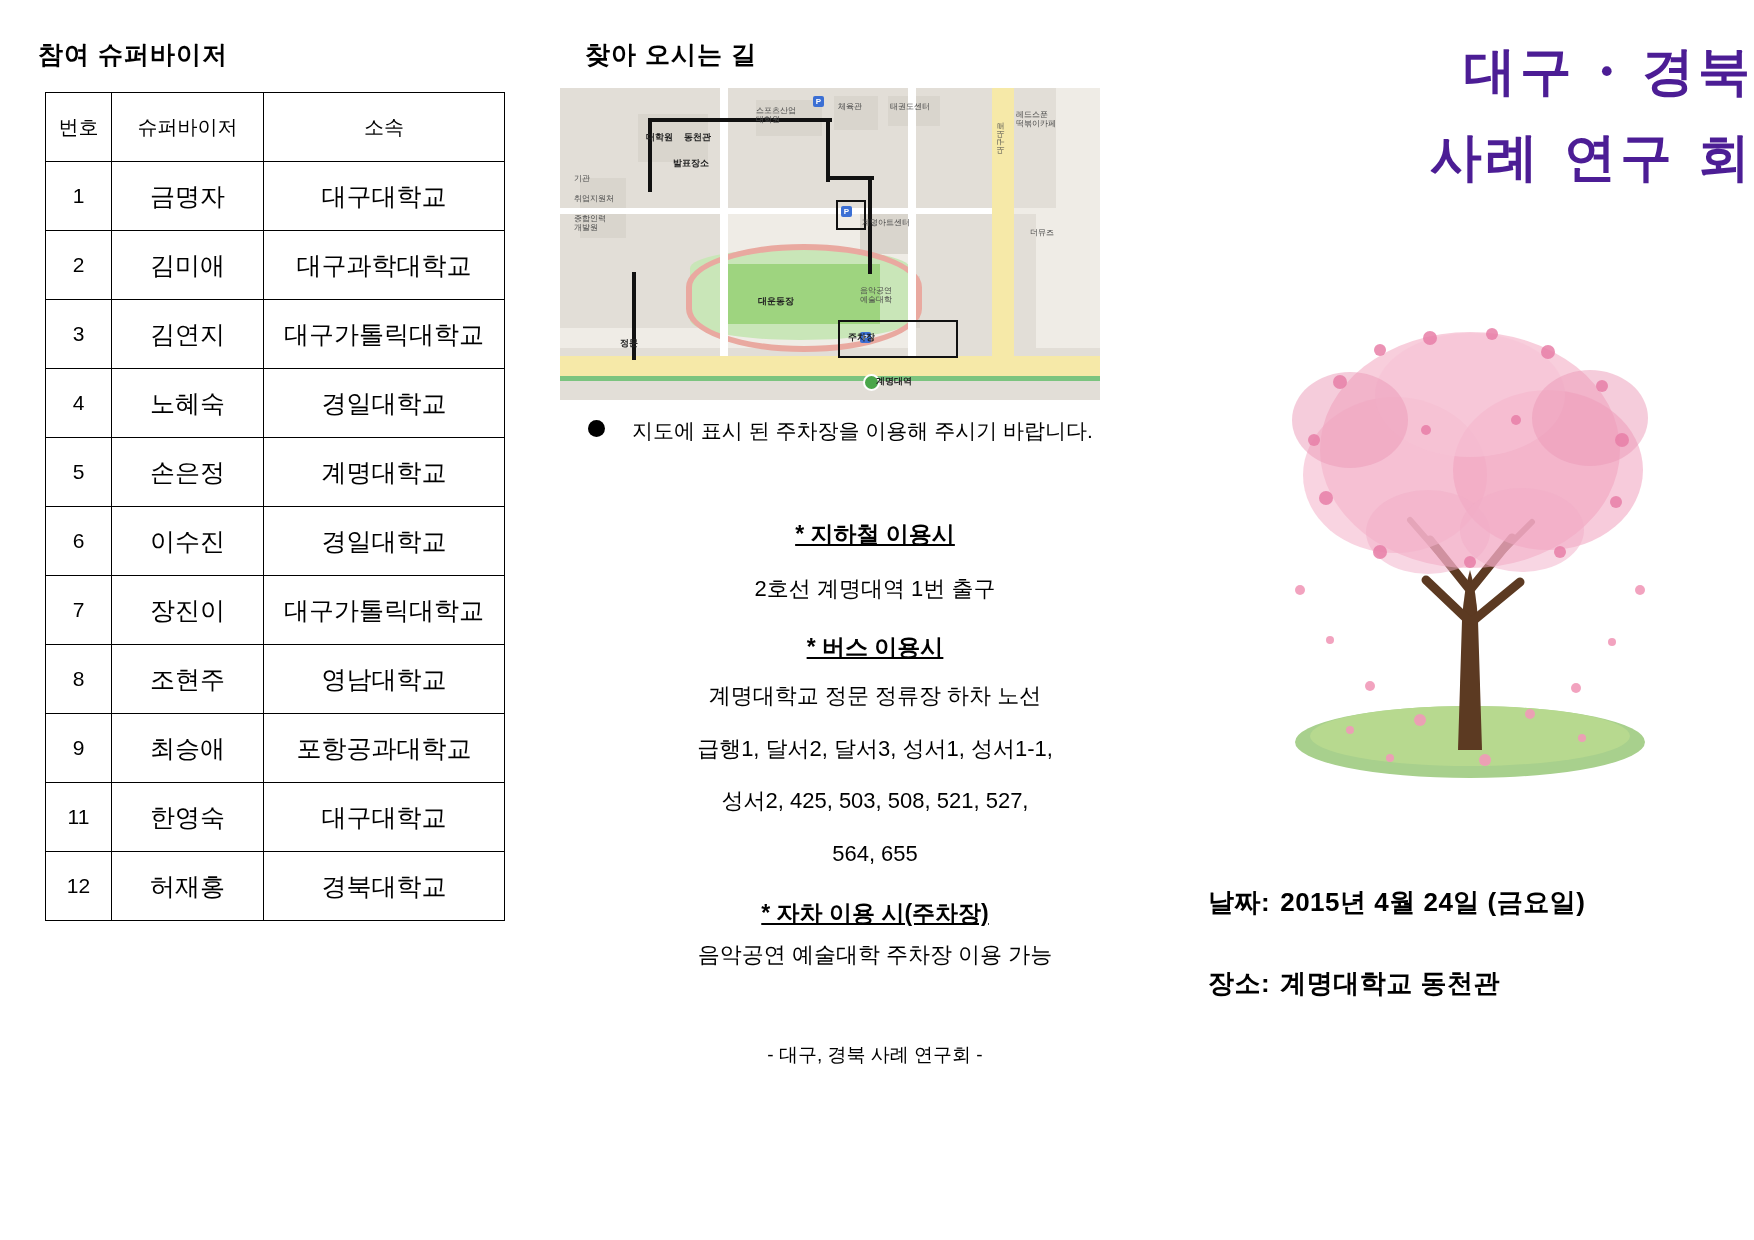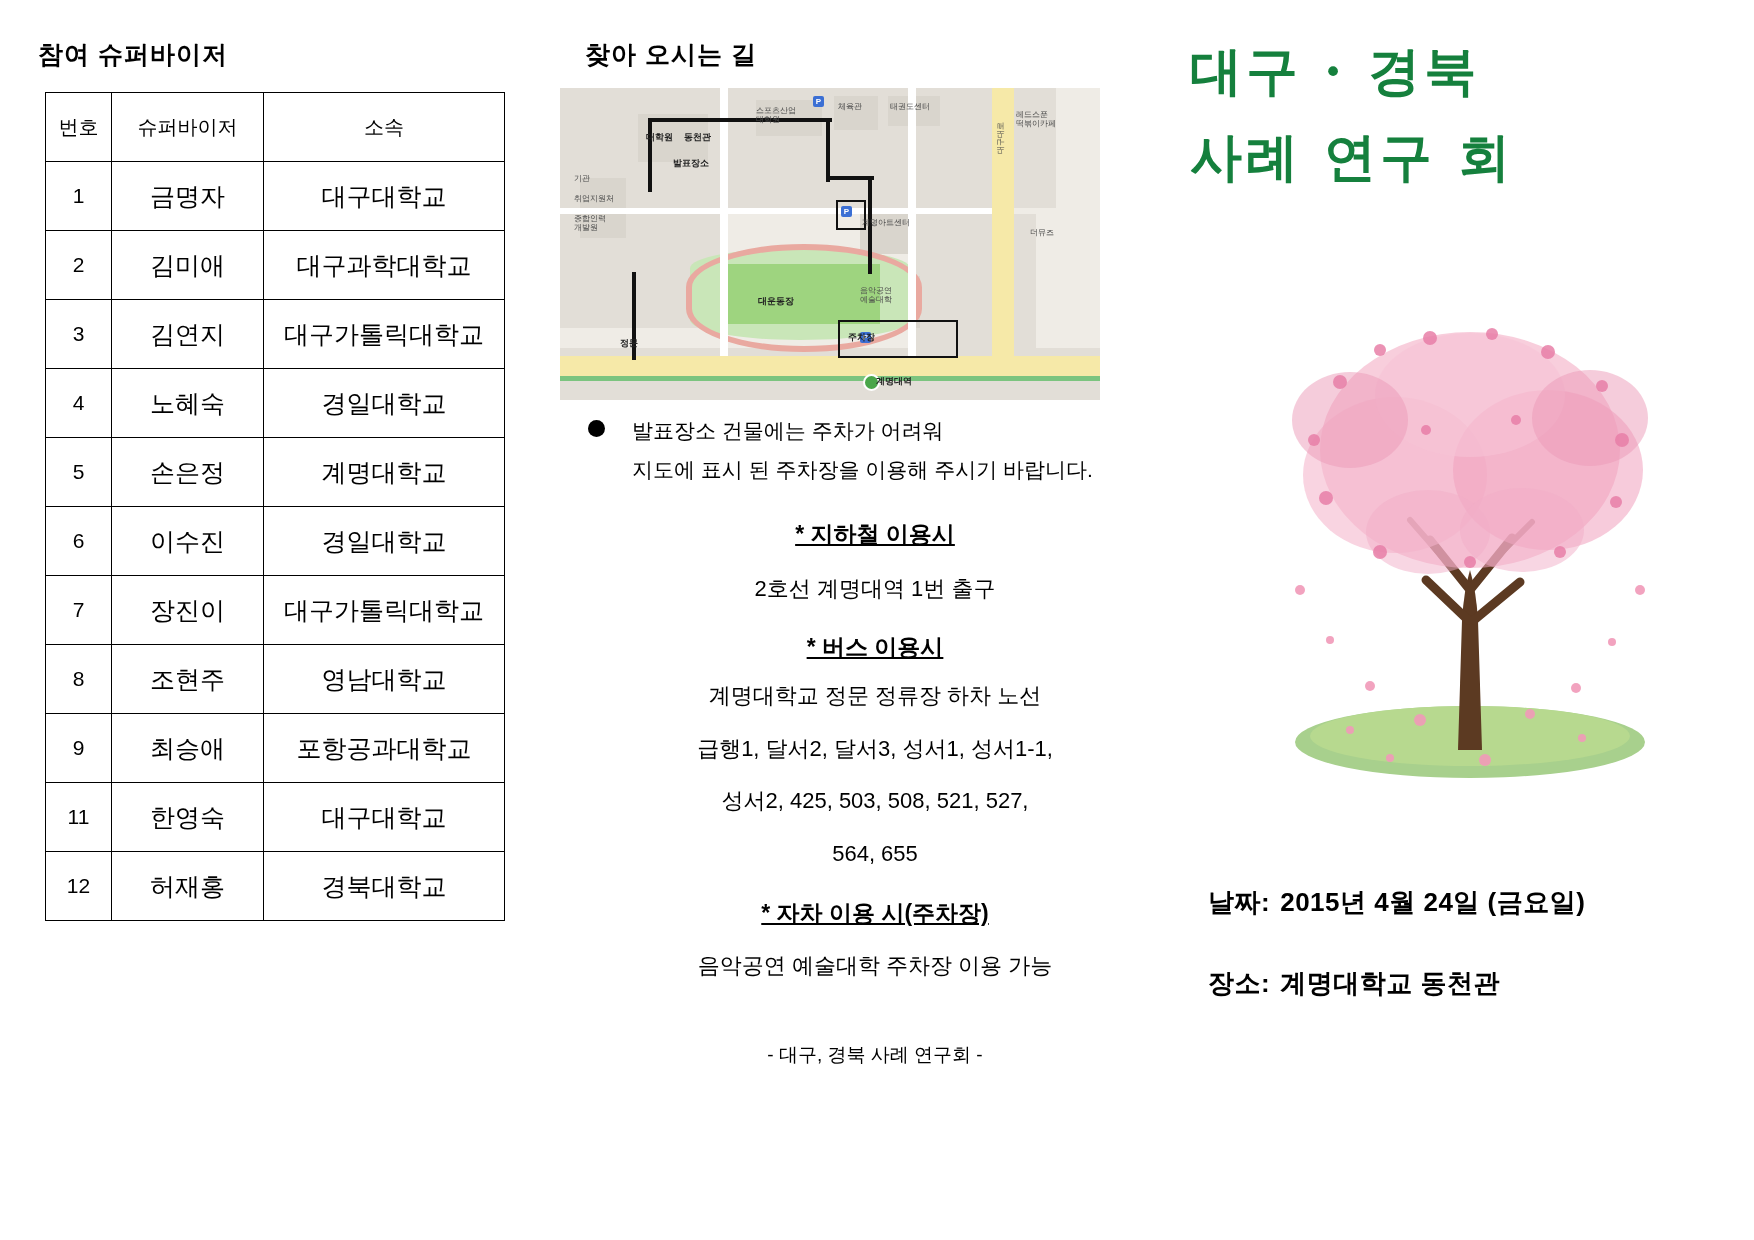--- a/index.html
+++ b/index.html
@@ -162,21 +162,21 @@
   .mid-line {
     text-align: center;
     font-size: 22px;
     line-height: 1.75;
   }
   .blk-subway { position: absolute; left: 10px; top: 498px; width: 560px; margin-top: 21px; }
   .blk-subway .mid-line { margin-top: 20px; }
   .blk-bus { position: absolute; left: 10px; top: 632px; width: 560px; }
   .blk-bus .mid-line { margin-top: 14px; }
   .blk-car { position: absolute; left: 10px; top: 898px; width: 560px; }
-  .blk-car .mid-line { margin-top: 18px; }
+  .blk-car .mid-line { margin-top: 7px; }
   .footer-note {
     position: absolute;
     left: 10px;
     top: 1042px;
     width: 560px;
     text-align: center;
     font-size: 19px;
   }
 
   
@@ -185,27 +185,27 @@
     left: 1190px;
     top: 0;
     width: 564px;
     height: 1240px;
   }
   .brush-title {
     position: absolute;
     left: 0;
     top: 28px;
     width: 564px;
-    text-align: left;
+    text-align: right;
     font-family: "DejaVu Serif", serif;
     font-weight: bold;
     font-size: 52px;
     letter-spacing: 4px;
     line-height: 1.65;
-    color: #15803d;
+    color: #4c1d95;
   }
   .tree-wrap {
     position: absolute;
     left: 40px;
     top: 290px;
     width: 480px;
     height: 500px;
   }
   .info-block {
     position: absolute;
@@ -363,21 +363,20 @@
     <div class="mlabel" style="left:456px;top:22px;">레드스푼<br>떡볶이카페</div>
     <div class="mlabel" style="left:436px;top:66px;transform:rotate(-90deg);transform-origin:left top;">대구대로</div>
     <div class="mlabel" style="left:470px;top:140px;">더뮤즈</div>
     <div class="mlabel" style="left:14px;top:86px;">기관</div>
     <div class="mlabel" style="left:14px;top:106px;">취업지원처</div>
     <div class="mlabel" style="left:14px;top:126px;">종합인력<br>개발원</div>
   </div>
 
   <div class="bullet-row">
     <span class="bullet-dot"></span>
-    <div class="bullet-l1">발표장소 건물에는 주차가 어려워</div>
     <div class="bullet-l2">지도에 표시 된 주차장을 이용해 주시기 바랍니다.</div>
   </div>
 
   <div class="blk-subway">
     <div class="mid-head">* 지하철 이용시</div>
     <div class="mid-line">2호선 계명대역 1번 출구</div>
   </div>
 
   <div class="blk-bus">
     <div class="mid-head">* 버스 이용시</div>

